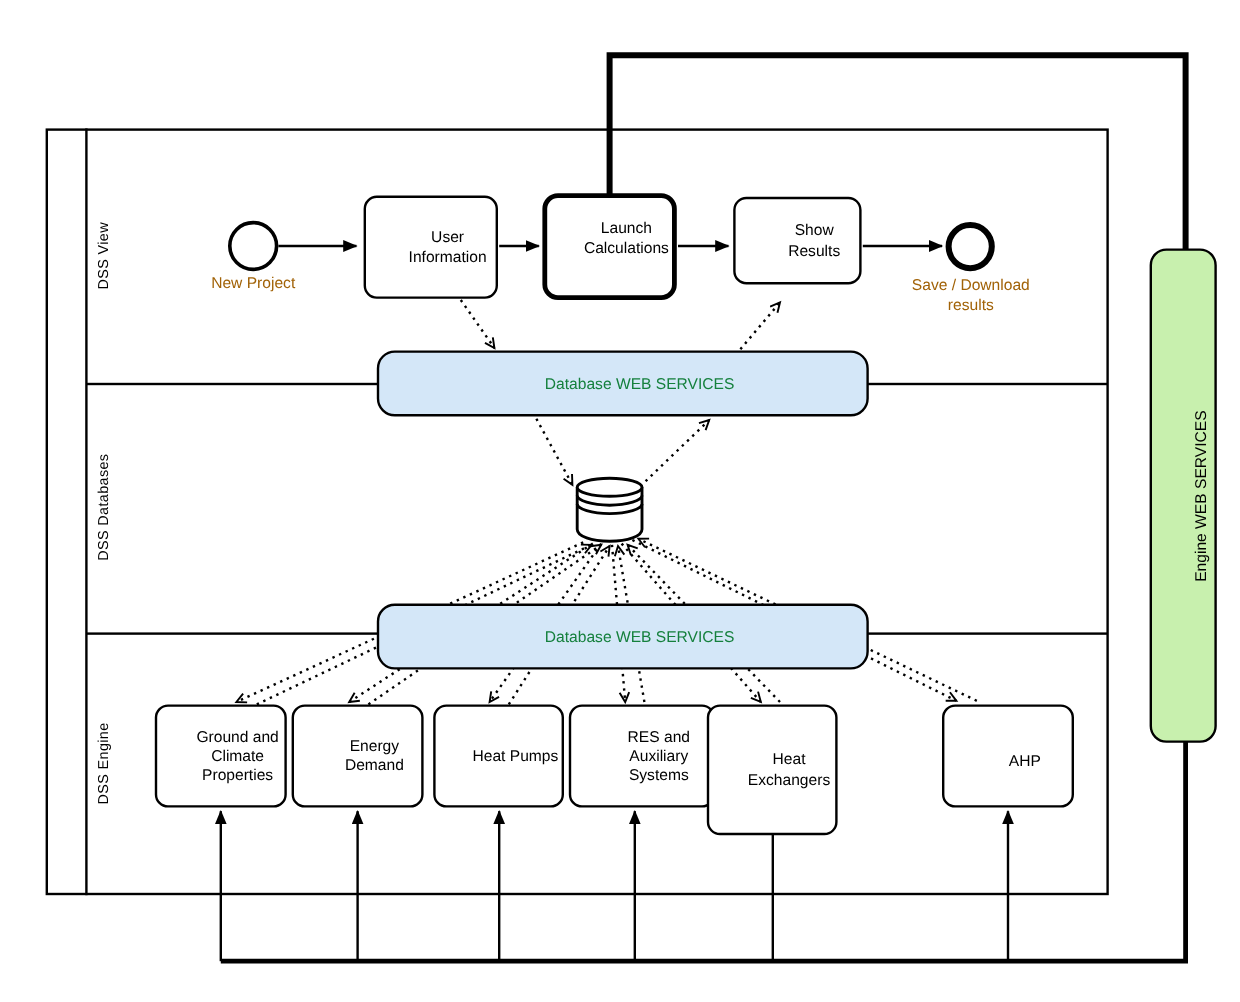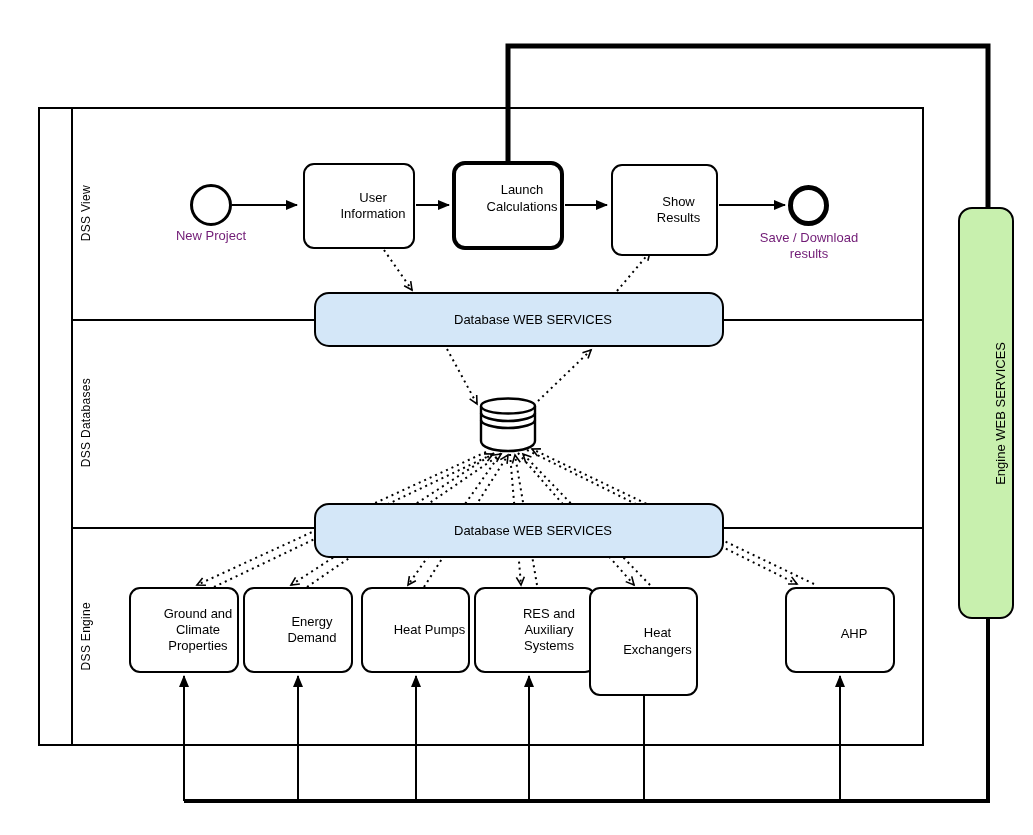--- a/index.html
+++ b/index.html
@@ -20,24 +20,24 @@
 
   
   .task { background:#fff; border:2px solid #000; border-radius:11px; display:flex; align-items:center; justify-content:center; text-align:center; font-size:13px; line-height:1.25; white-space:pre-line; color:#000; }
   .task.thick { border-width:4px; border-radius:13px; }
 
   
   .event-circle { border-radius:50%; background:#fff; }
   .start { left:190px; top:184px; width:42px; height:42px; border:3px solid #000; }
   .end   { left:788px; top:185px; width:41px; height:41px; border:5px solid #000; }
 
-  .event-label { position:absolute; z-index:2; text-align:center; font-size:13px; line-height:1.2; white-space:pre-line; color:#701a75; }
+  .event-label { position:absolute; z-index:2; text-align:center; font-size:13px; line-height:1.2; white-space:pre-line; color:#a16207; }
 
   
-  .service-bar { background:var(--service-blue,#d4e7f8); border:2px solid #000; border-radius:15px; display:flex; align-items:center; justify-content:center; font-size:13px; color:#000000; }
+  .service-bar { background:var(--service-blue,#d4e7f8); border:2px solid #000; border-radius:15px; display:flex; align-items:center; justify-content:center; font-size:13px; color:#15803d; }
   .engine-bar { left:958px; top:207px; width:56px; height:412px; background:var(--engine-green,#c8f0ae); border:2px solid #000; border-radius:14px; display:flex; align-items:center; justify-content:center; }
   .engine-bar .vtext { writing-mode:vertical-rl; transform:rotate(180deg); font-size:13px; color:#000; white-space:nowrap; }
 </style>
 </head>
 <body>
 
 <div id="canvas">
 
   <div class="layer0 pool-outer"></div>
   <div class="layer0 pool-band-divider"></div>
@@ -139,21 +139,21 @@
   <div class="node task" style="left:303px; top:163px; width:112px; height:86px; ">
     <div>User
 Information</div>
   </div>
 
   <div class="node task thick" style="left:452px; top:161px; width:112px; height:89px;">
     <div style="margin-bottom:14px;">Launch
 Calculations</div>
   </div>
 
-  <div class="node task" style="left:611px; top:164px; width:107px; height:92px;">
+  <div class="node task" style="left:611px; top:164px; width:107px; height:73px;">
     <div>Show Results</div>
   </div>
 
   <div class="node event-circle end"></div>
   <div class="event-label" style="left:738px; top:230px; width:142px;">Save / Download
 results</div>
 
   <div class="node service-bar" style="left:314px; top:292px; width:410px; height:55px;">
     <div>Database WEB SERVICES</div>
   </div>

